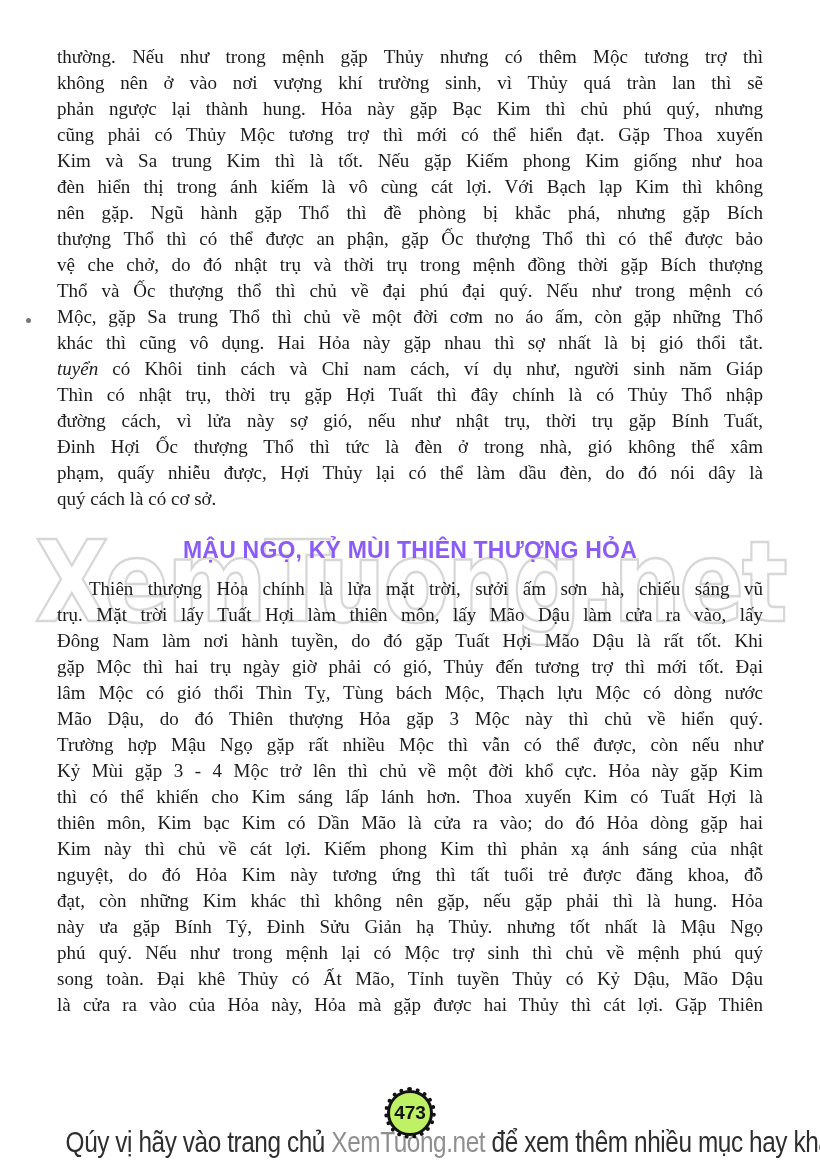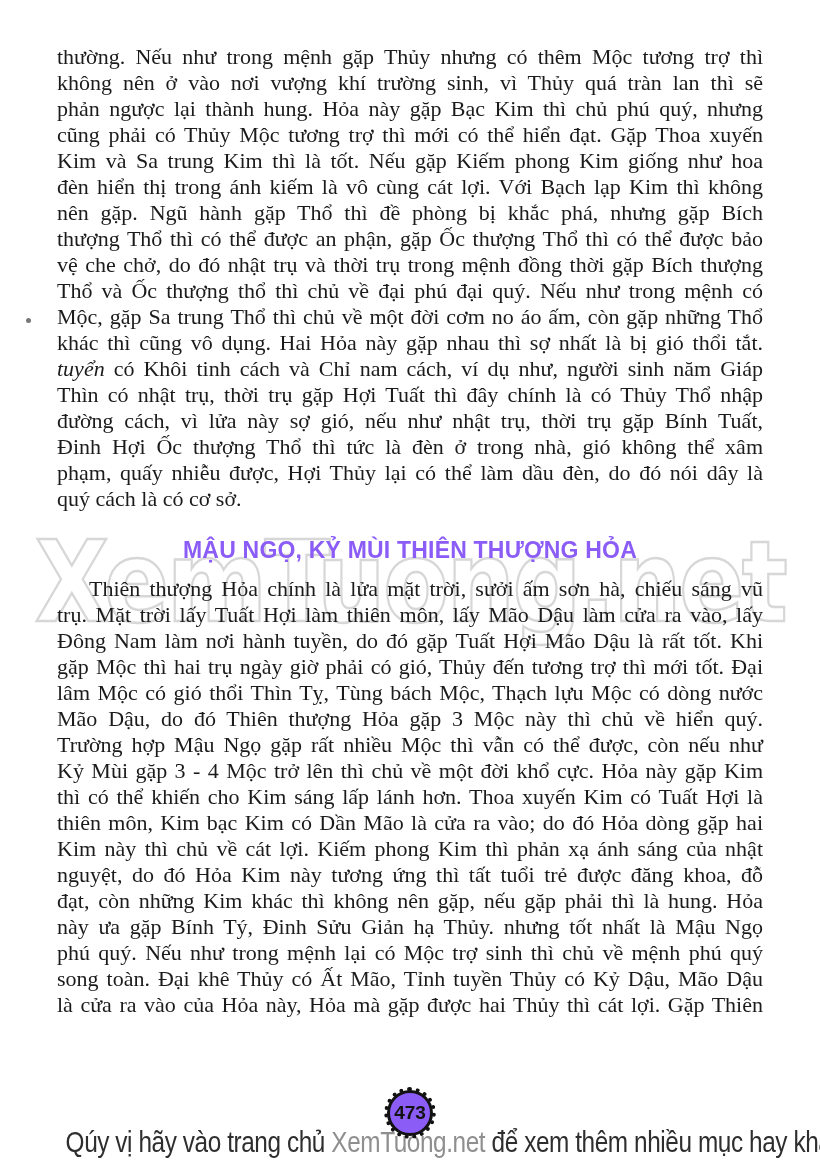--- a/index.html
+++ b/index.html
@@ -31,21 +31,21 @@
     white-space:nowrap;
     z-index:0;
     user-select:none;
   }
   .content{
     position:relative;
     z-index:1;
     padding:44px 57px 0 57px;
     color:#1b1b1b;
   }
-  .para{font-size:22px;}
+  .para{font-size:19px;}
   .line{
     line-height:26px;
     text-align:justify;
     text-align-last:justify;
     white-space:normal;
   }
   .line.flush{text-align-last:left;}
   .line.indent{text-indent:32px;}
   .it{font-style:italic;}
   .heading{
@@ -70,21 +70,21 @@
   .stamp{
     position:absolute;
     z-index:2;
     left:50%;top:1090px;
     transform:translateX(-50%);
     width:40px;height:40px;
     border:3px solid #121212;
     outline:4px dotted #121212;
     outline-offset:-1px;
     border-radius:50%;
-    background:#8b5cf6;
+    background:#bef264;
     display:flex;align-items:center;justify-content:center;
   }
   .stamp span{
     font-family:"Liberation Sans", sans-serif;
     font-weight:bold;
     font-size:19px;
     color:#121212;
   }
   .footer{
     position:absolute;

